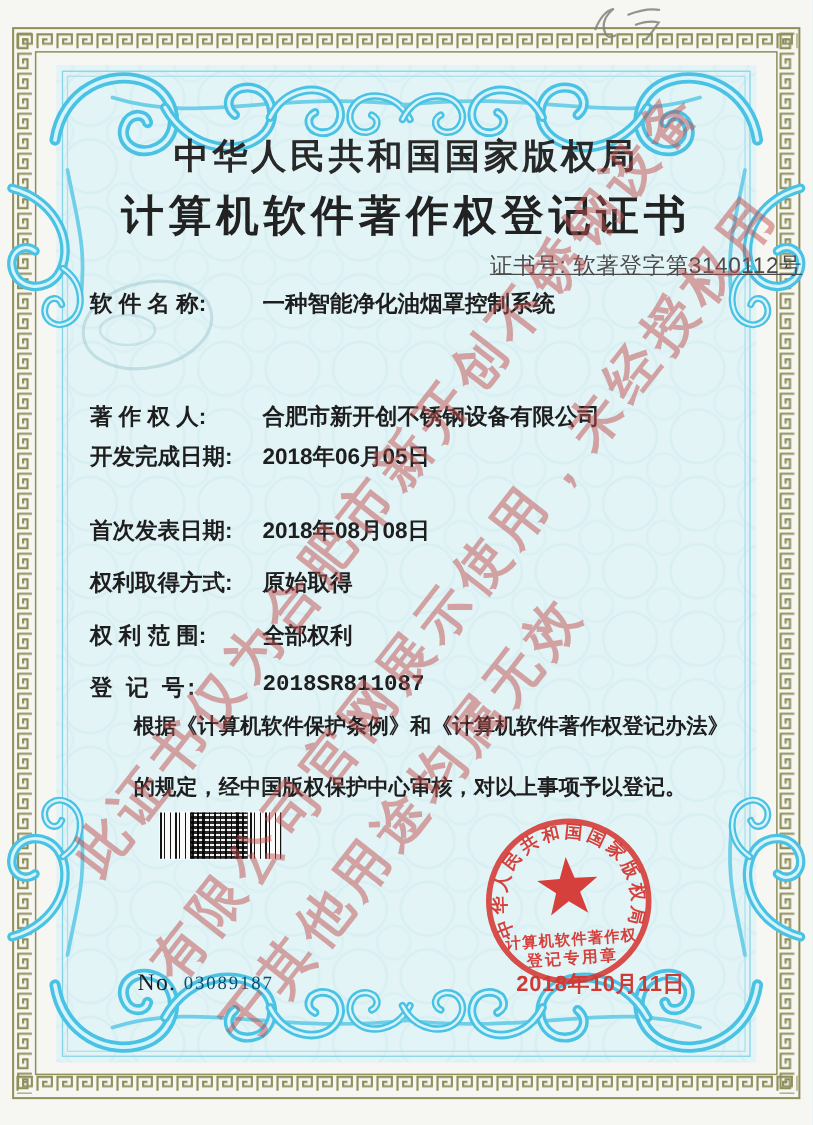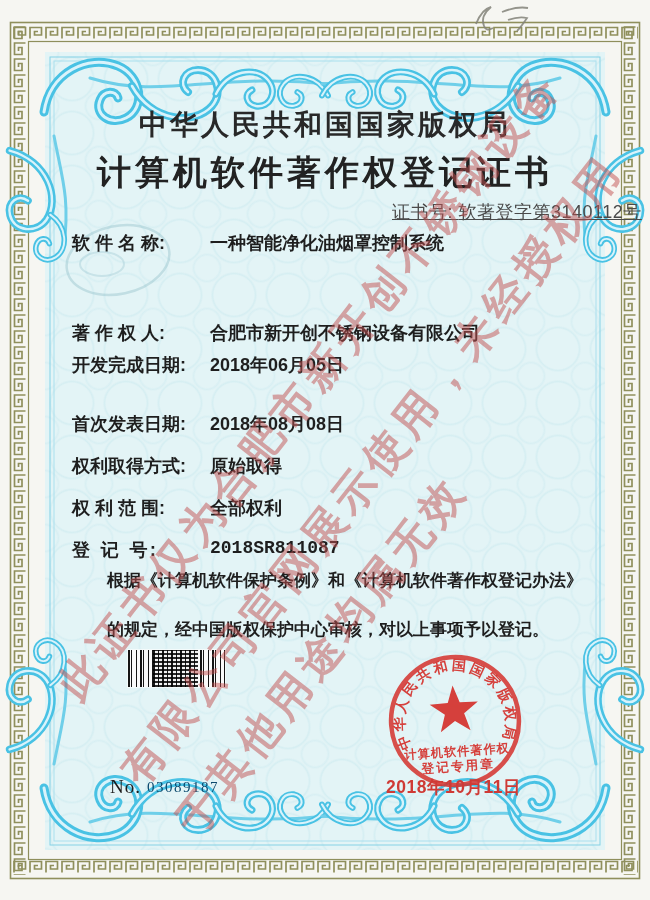--- a/index.html
+++ b/index.html
@@ -62,21 +62,21 @@
   }
   .serial-num{
     color:#0c4a6e;font-family:Liberation Serif, serif;
     font-size:15px;letter-spacing:1.5px;position:relative;top:-1px;margin-left:6px;
   }
   .seal{
     position:absolute;left:384px;top:650px;width:142px;height:142px;
     transform:rotate(-4deg);opacity:.93;z-index:30;
   }
   .issue-date{
-    position:absolute;left:386px;top:775px;width:162px;text-align:left;
+    position:absolute;left:386px;top:775px;width:162px;text-align:right;
     font-size:17.5px;font-weight:700;color:#cf3a35;letter-spacing:.5px;z-index:31;
   }
   .wm{
     position:absolute;white-space:nowrap;z-index:40;pointer-events:none;
     font-size:43px;font-weight:600;letter-spacing:6px;color:rgba(193,80,80,.5);
     transform:translate(-50%,-50%) rotate(-52deg);
   }
   .wm1{left:310px;top:385px;}
   .wm2{left:372px;top:470px;}
   .wm3{left:322px;top:655px;}

